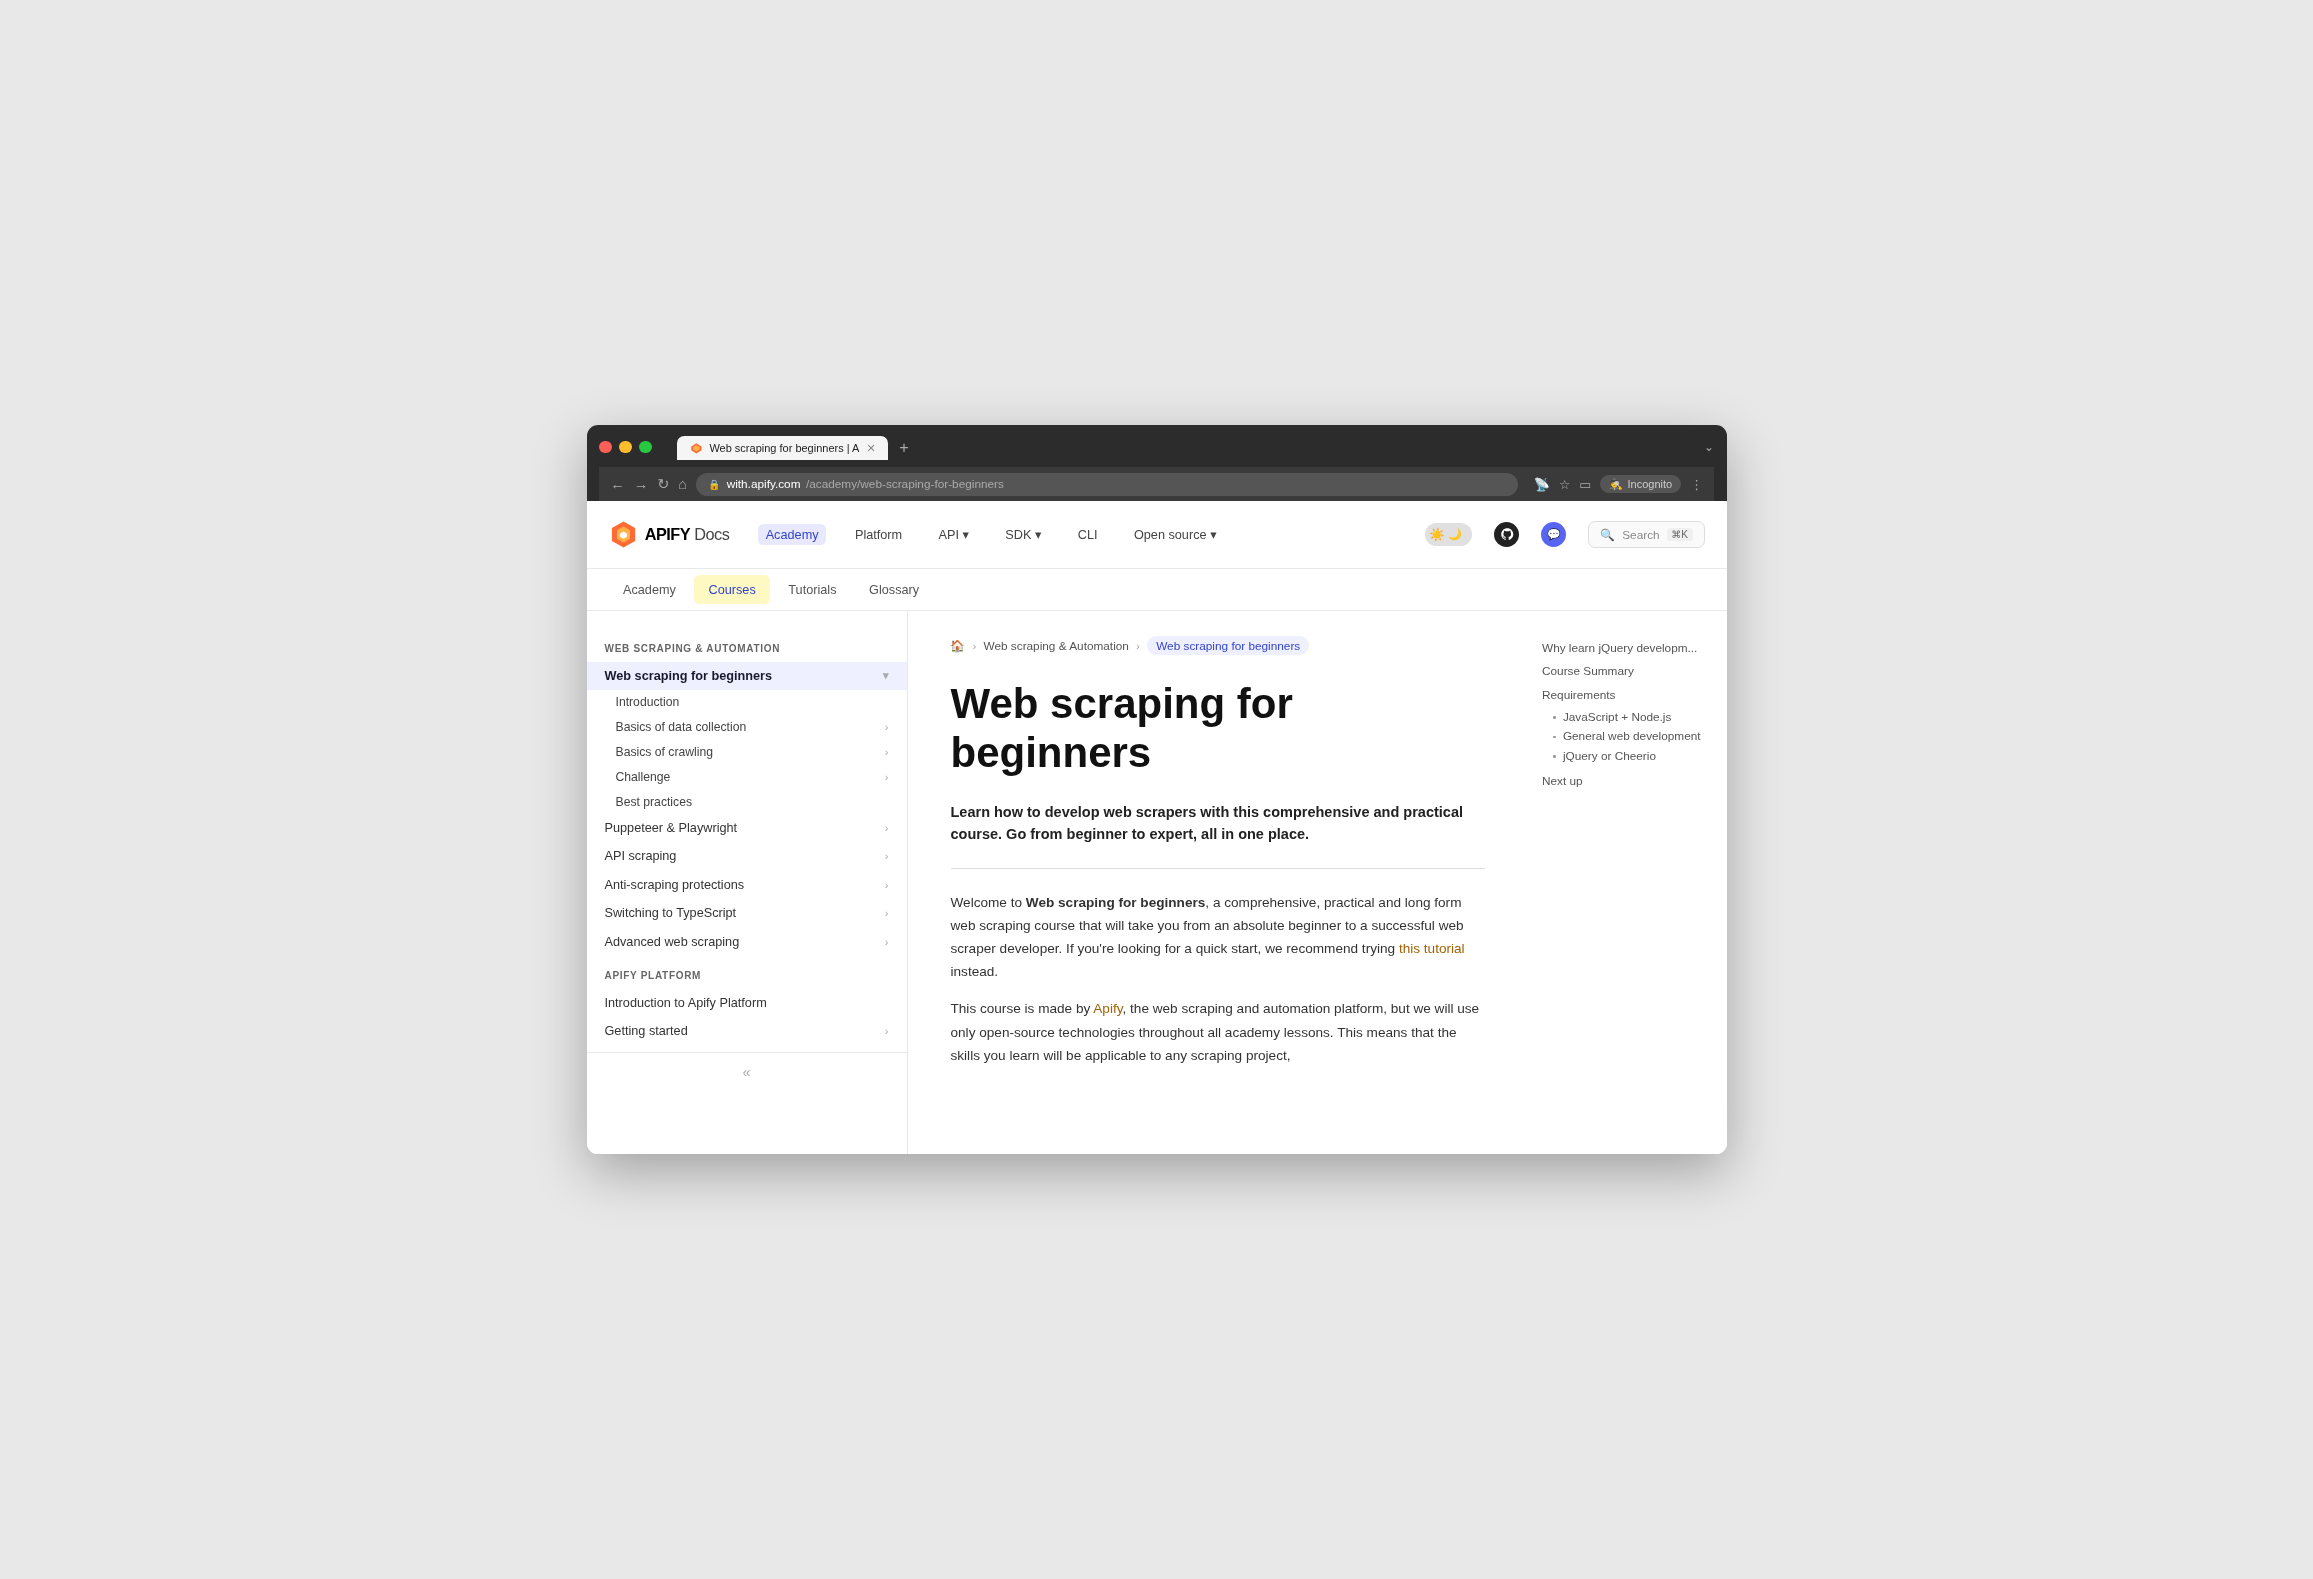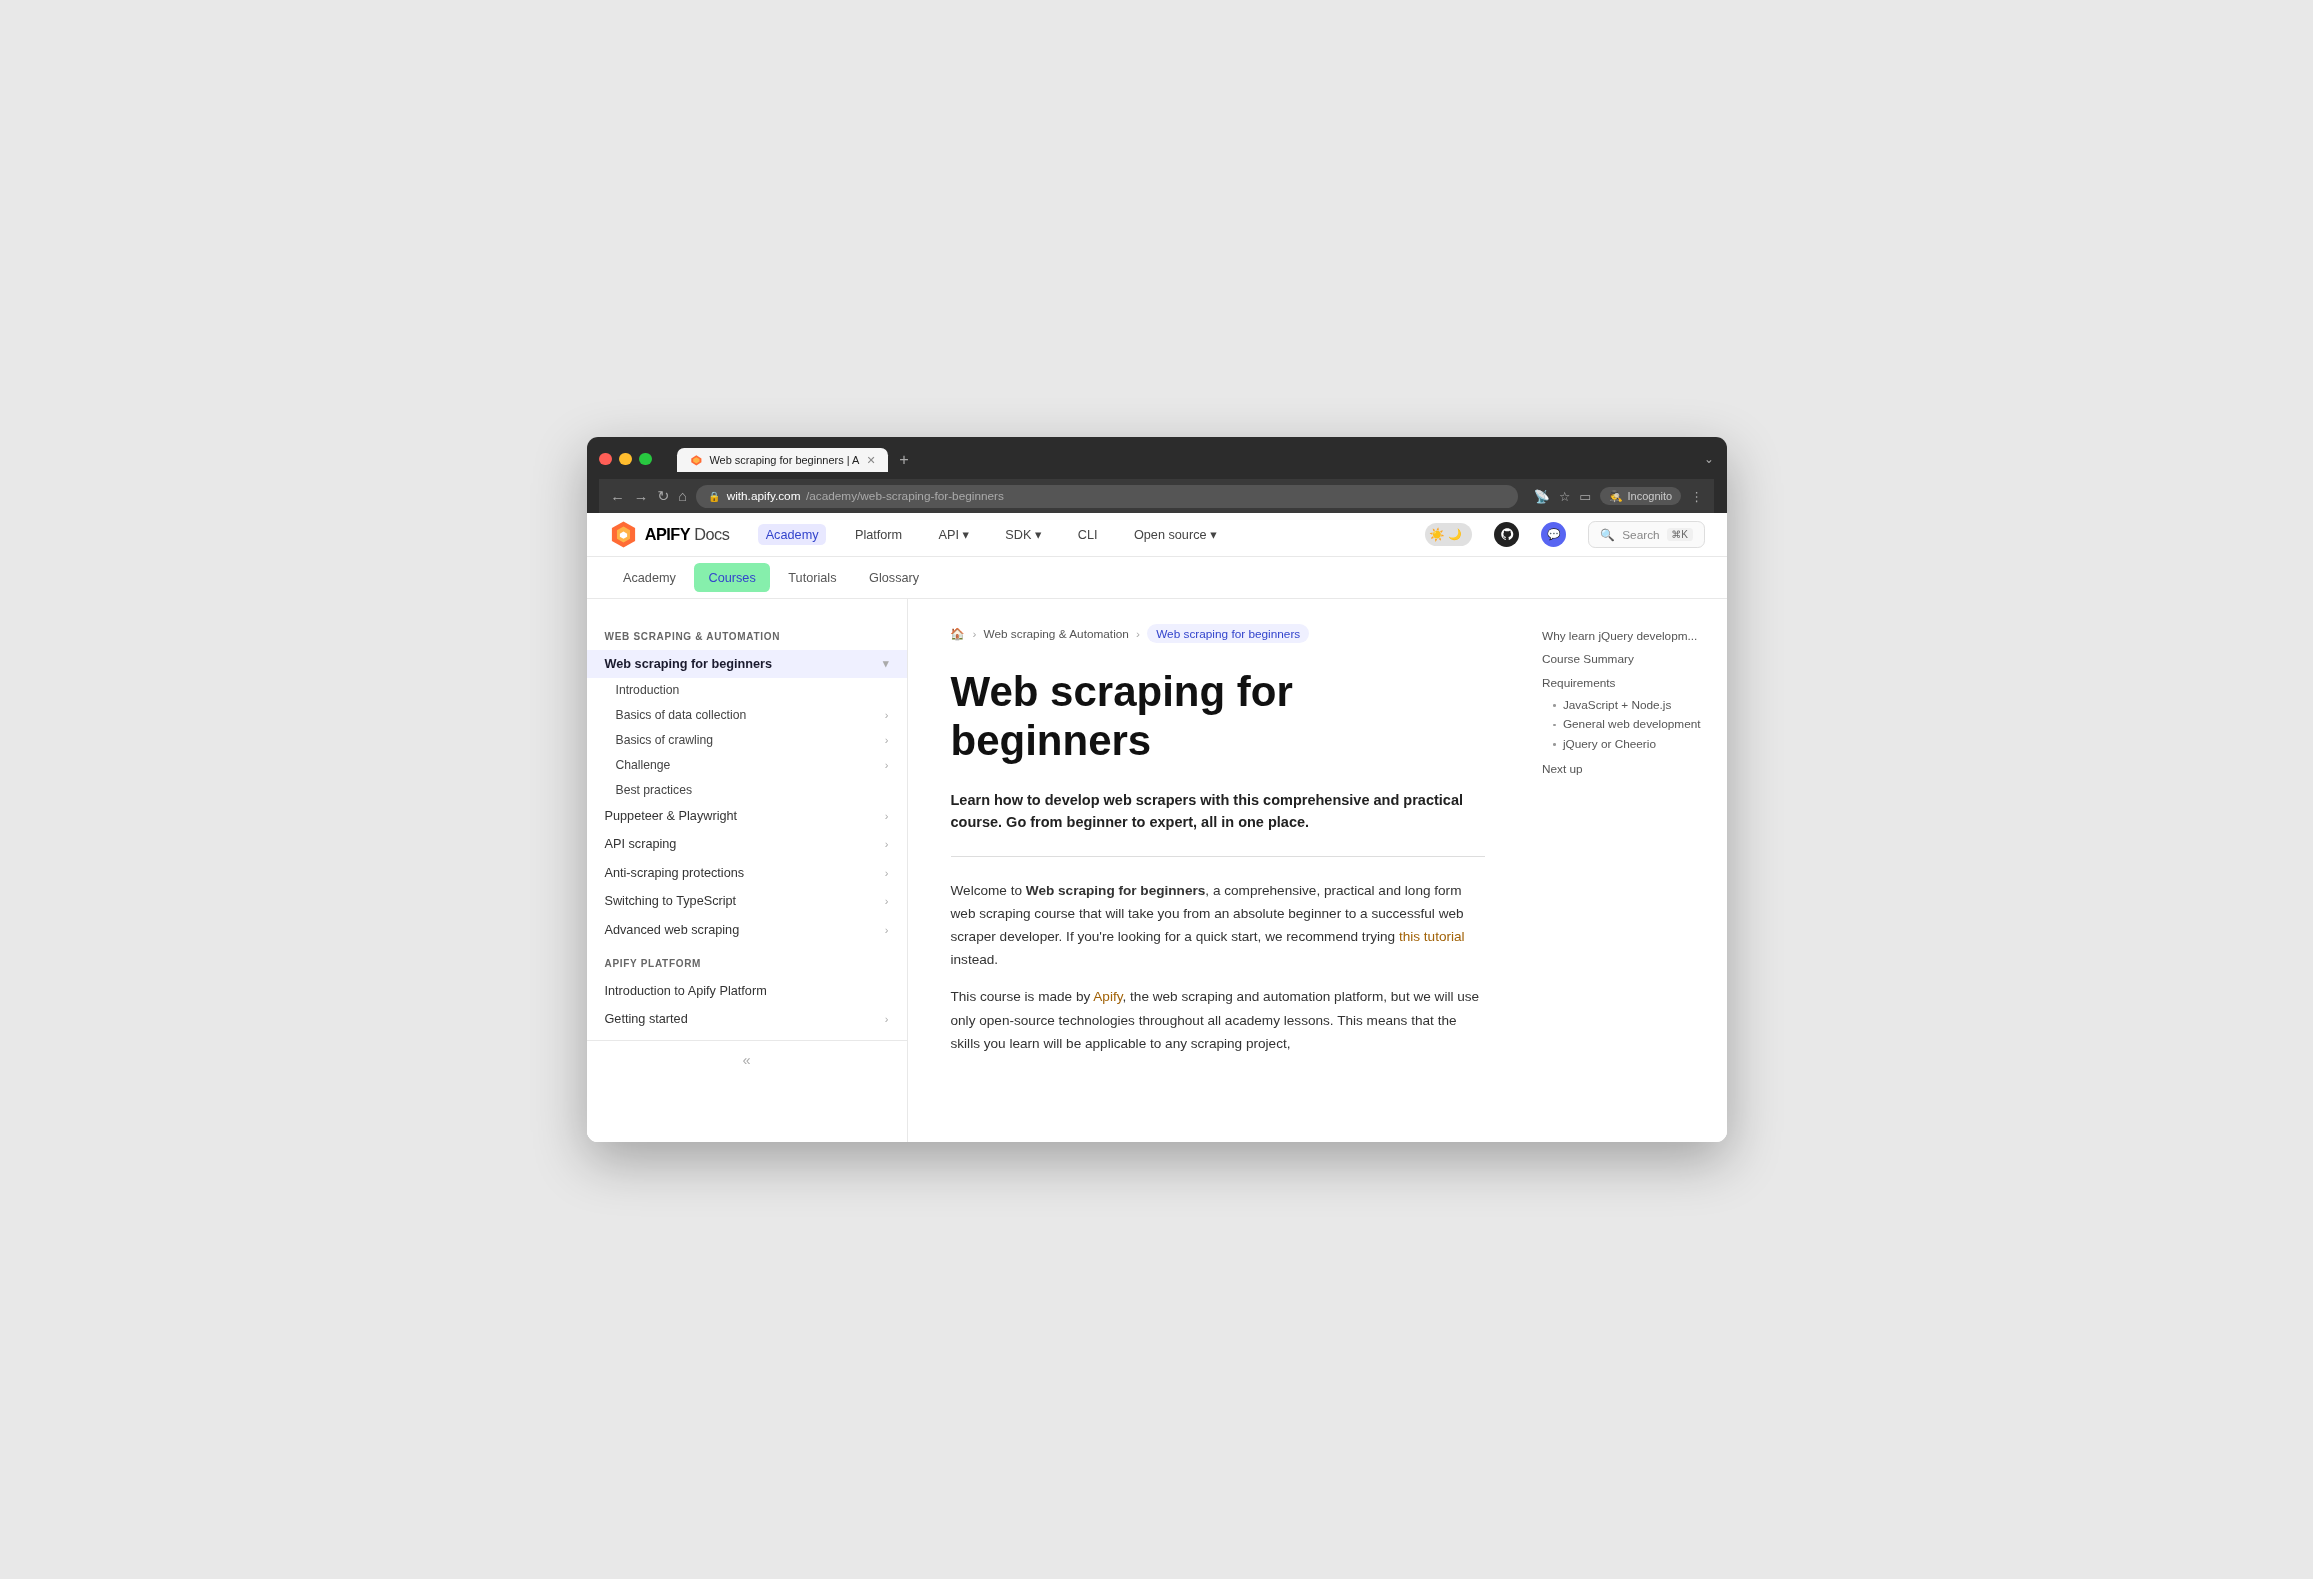--- a/index.html
+++ b/index.html
@@ -95,21 +95,21 @@
       background: #f5f5f5;
     }
 
     
     .top-nav {
       background: #fff;
       border-bottom: 0.9px solid #e8e8e8;
       display: flex;
       align-items: center;
       padding: 0 22px;
-      height: 44px;
+      height: 68px;
       gap: 22px;
     }
     .logo-area {
       display: flex;
       align-items: center;
       gap: 7.2px;
       margin-right: 7.2px;
     }
     .logo-text {
       font-size: 16.3px;
@@ -192,21 +192,21 @@
       gap: 3.6px;
     }
     .sub-nav-item {
       padding: 7.2px 14.5px;
       font-size: 12.7px;
       color: #555;
       cursor: pointer;
       border-radius: 5.4px;
     }
     .sub-nav-item.active {
-      background: #86efac;
+      background: #fef9c3;
       color: #3344cc;
       font-weight: 500;
     }
 
     
     .main-layout {
       display: flex;
       background: #fff;
       min-height: 543px;
     }

